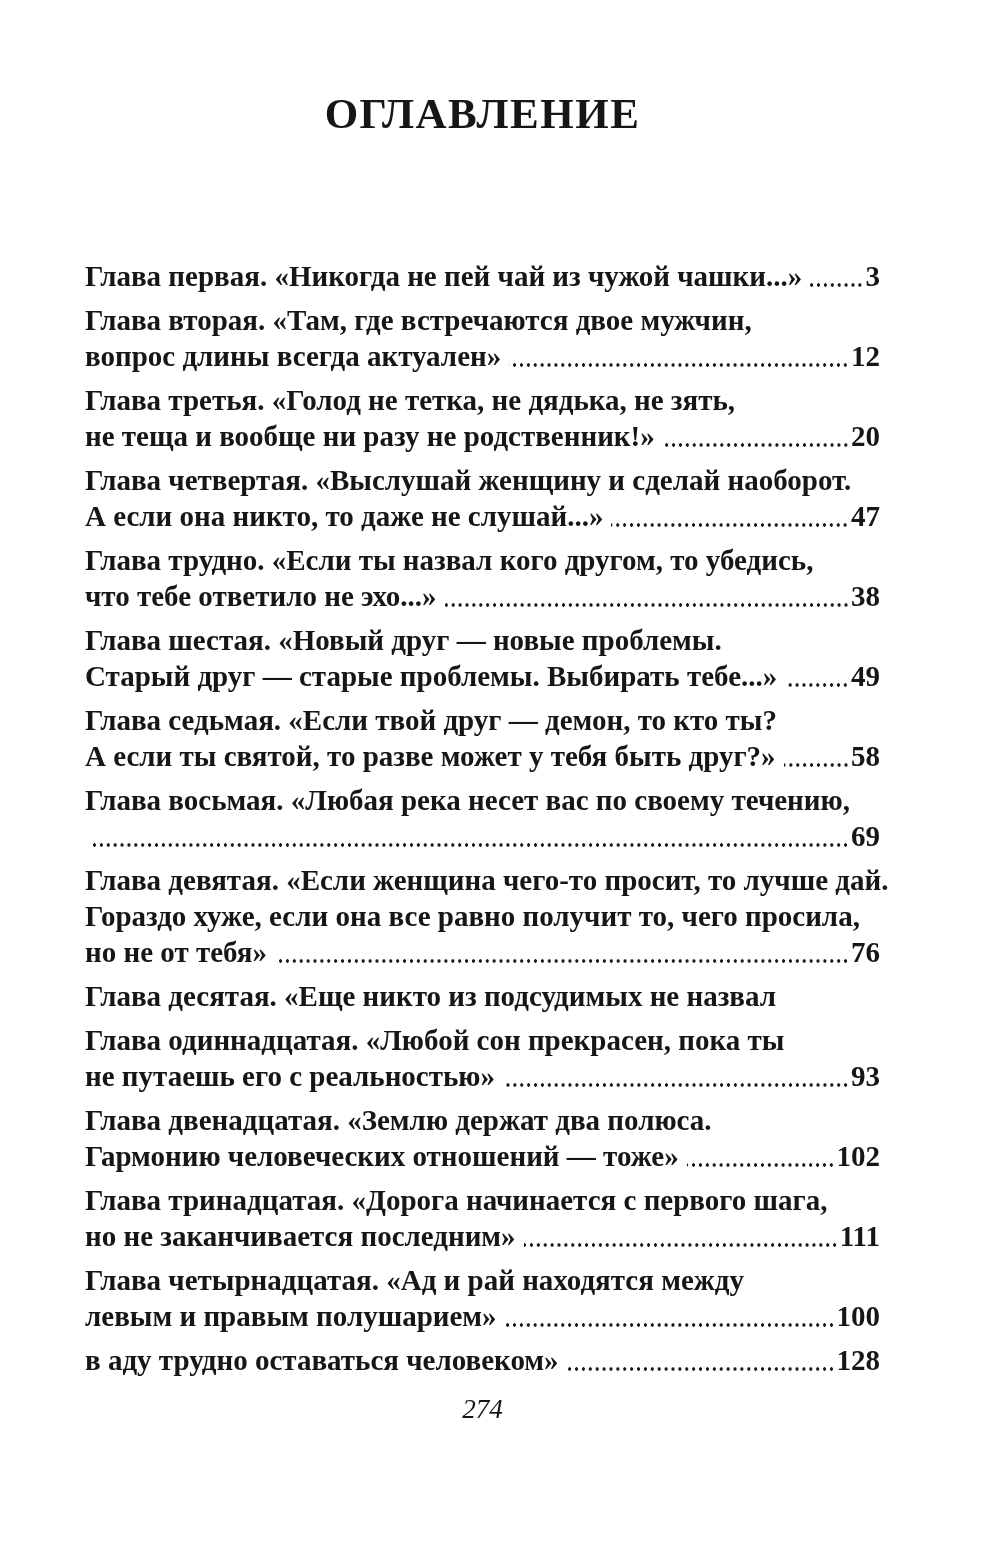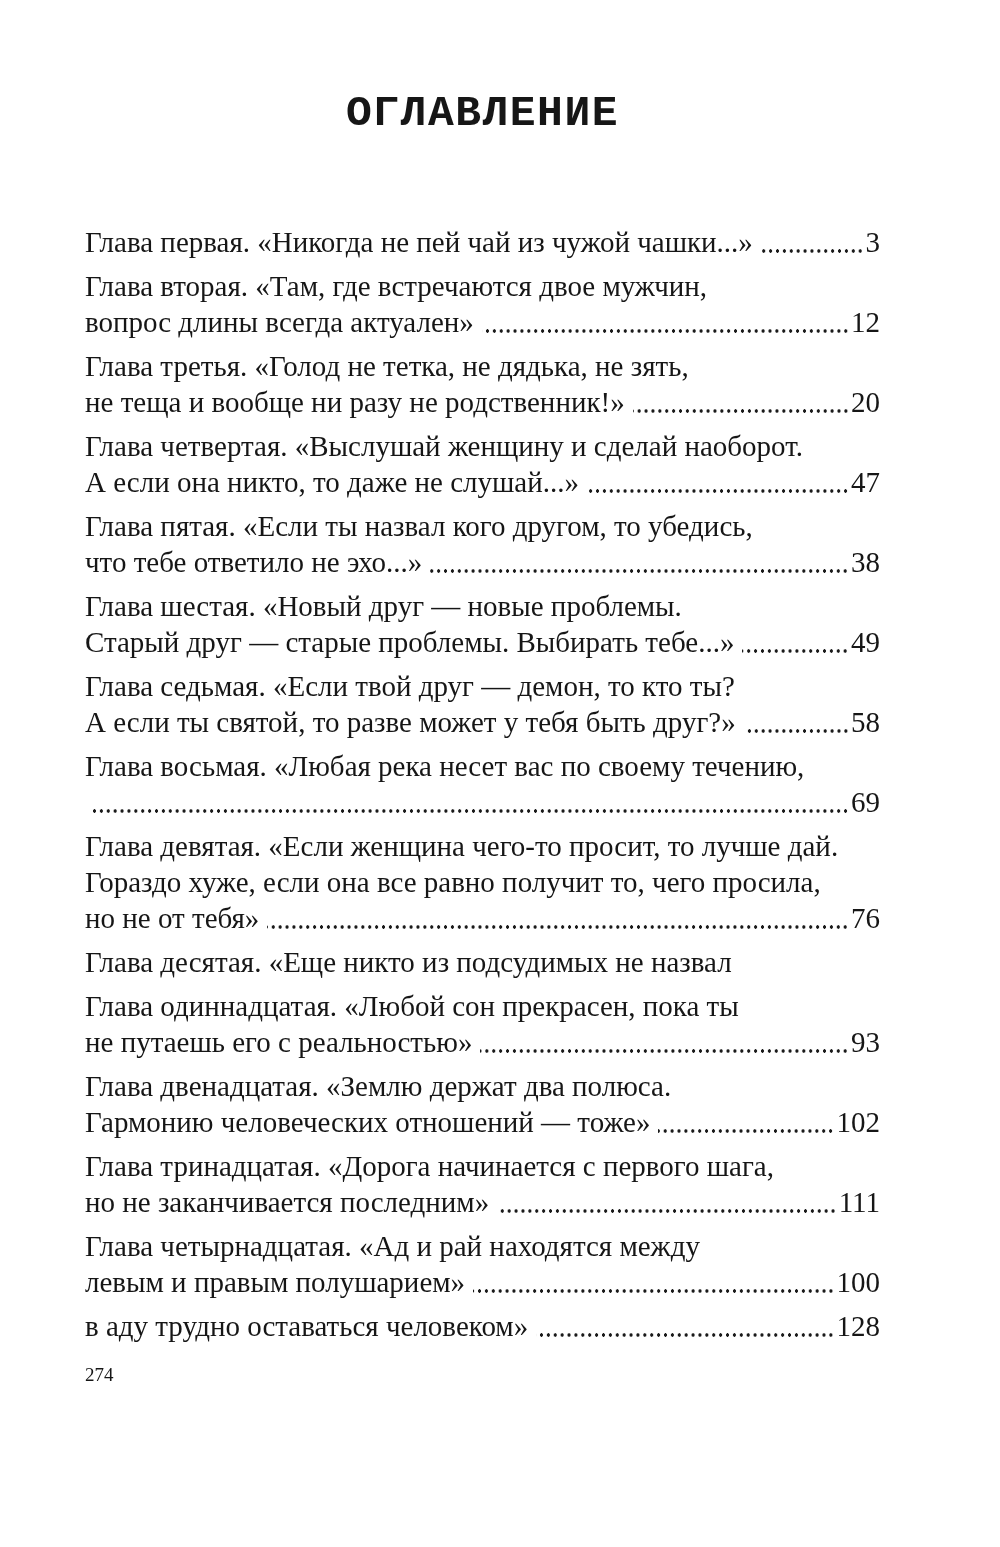--- a/index.html
+++ b/index.html
@@ -19,24 +19,24 @@
     width: 795px;
     margin-left: 85px;
   }
   .title {
     font-size: 43px;
     font-weight: bold;
     text-align: center;
     letter-spacing: 1.5px;
     margin: 88px 0 0 0;
     line-height: 52px;
-    font-family: Liberation Mono, monospace;
   }
   .toc {
-    margin-top: 84px;
+    margin-top: 118px;
+    font-weight: bold;
   }
   .toc-entry {
     margin-bottom: 8px;
   }
   .toc-line {
     font-size: 29px;
     line-height: 36px;
     white-space: nowrap;
   }
   .toc-line.last {
@@ -50,24 +50,25 @@
     margin: 0 2px 7px 8px;
     background-image: radial-gradient(circle, #1a1a1a 1.5px, rgba(0,0,0,0) 1.9px);
     background-size: 6.9px 4px;
     background-repeat: repeat-x;
     background-position: 100% 50%;
   }
   .pagenum {
     flex: 0 0 auto;
   }
   .footer {
-    text-align: left;
-    font-size: 19px;
+    text-align: center;
+    font-size: 27px;
     line-height: 30px;
     margin-top: 16px;
+    font-style: italic;
   }
 </style>
 </head>
 <body>
 
 <div class="page">
   <h1 class="title">ОГЛАВЛЕНИЕ</h1>
 
   <div class="toc" id="toc">
       <div class="toc-entry">
@@ -95,21 +96,21 @@
       </div>
       <div class="toc-entry">
         <div class="toc-line"><span class="toc-text">Глава четвертая. «Выслушай женщину и сделай наоборот.</span></div>
         <div class="toc-line last">
           <span class="toc-text">А если она никто, то даже не слушай...»</span>
           <span class="leader"></span>
           <span class="pagenum">47</span>
         </div>
       </div>
       <div class="toc-entry">
-        <div class="toc-line"><span class="toc-text">Глава пятая. «Если ты назвал кого другом, то убедись,</span></div>
+        <div class="toc-line"><span class="toc-text">Глава трудно. «Если ты назвал кого другом, то убедись,</span></div>
         <div class="toc-line last">
           <span class="toc-text">что тебе ответило не эхо...»</span>
           <span class="leader"></span>
           <span class="pagenum">38</span>
         </div>
       </div>
       <div class="toc-entry">
         <div class="toc-line"><span class="toc-text">Глава шестая. «Новый друг — новые проблемы.</span></div>
         <div class="toc-line last">
           <span class="toc-text">Старый друг — старые проблемы. Выбирать тебе...»</span>

